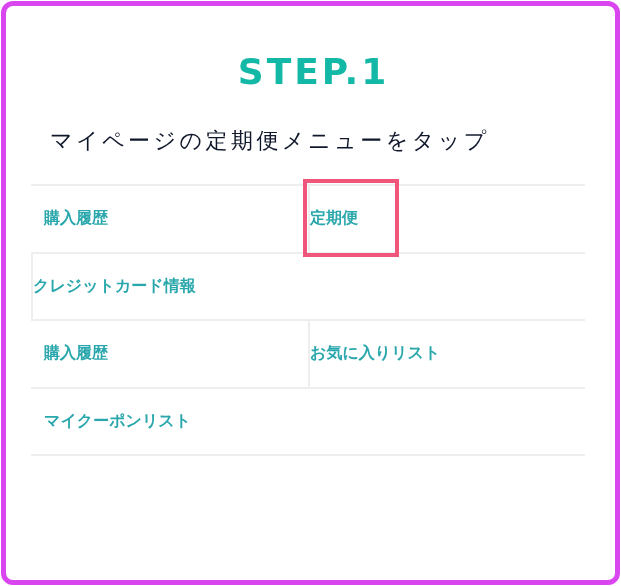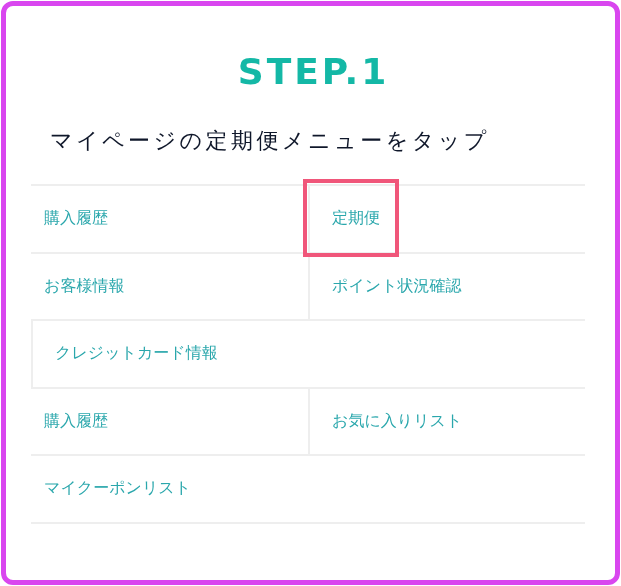--- a/index.html
+++ b/index.html
@@ -23,47 +23,43 @@
     }
     .grid {
       position: absolute; left: 31px; top: 184px; width: 554px;
       border-top: 2px solid #eeeeee;
     }
     .row {
       display: flex; height: 67.5px; border-bottom: 2px solid #eeeeee;
     }
     .cell {
       flex: 0 0 277px; display: flex; align-items: center;
-      padding-left: 13px; font-size: 16px; font-weight: normal; color: #2aa7ac;
+      padding-left: 13px; font-size: 16px; font-weight: bold; color: #2aa7ac;
       cursor: pointer; text-decoration: none;
     }
-    .cell.right { border-left: 2px solid #eeeeee; padding-left: 22px; flex: 1; }
+    .cell.right { border-left: 2px solid #eeeeee; padding-left: 0; flex: 1; }
     .highlight {
       position: absolute; left: 303px; top: 179px; width: 96px; height: 78px;
       border: 4px solid #f0567a; pointer-events: none;
     }
   </style>
 </head>
 <body>
 
 <div class="card">
   <div class="step-title">STEP.1</div>
   <div class="step-desc">マイページの定期便メニューをタップ</div>
 </div>
 
 <div class="grid">
   <div class="row">
     <a class="cell">購入履歴</a>
     <a class="cell right">定期便</a>
   </div>
   <div class="row">
-    <a class="cell">お客様情報</a>
-    <a class="cell right">ポイント状況確認</a>
-  </div>
-  <div class="row">
     <a class="cell right">クレジットカード情報</a>
   </div>
   <div class="row">
     <a class="cell">購入履歴</a>
     <a class="cell right">お気に入りリスト</a>
   </div>
   <div class="row">
     <a class="cell">マイクーポンリスト</a>
   </div>
 </div>

